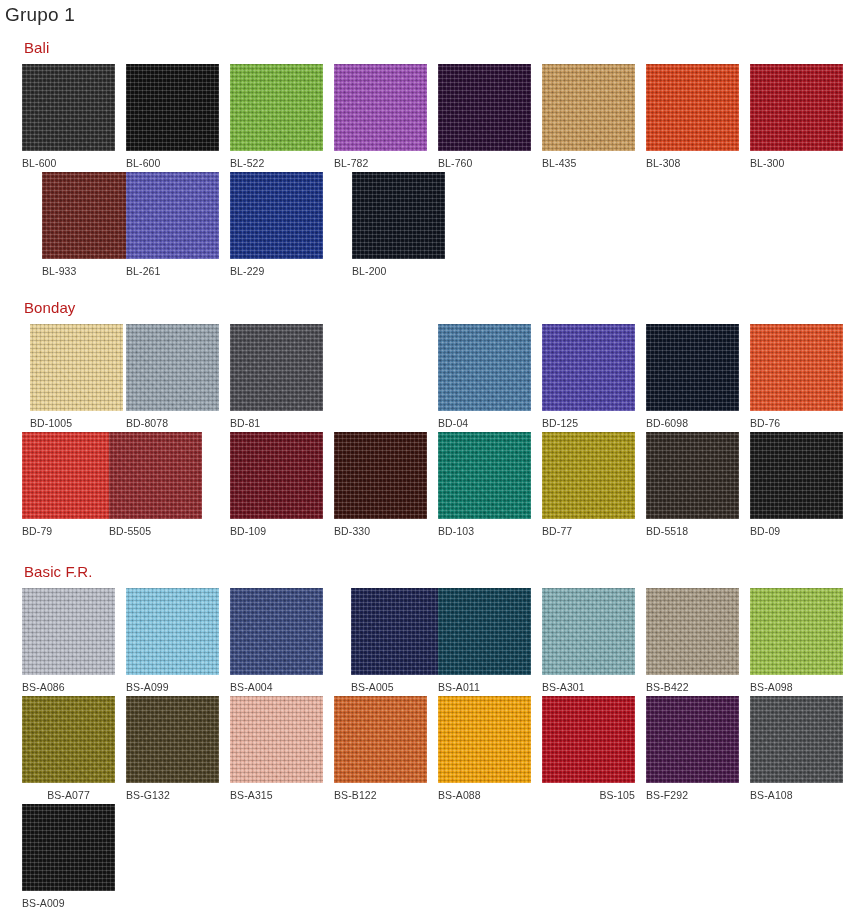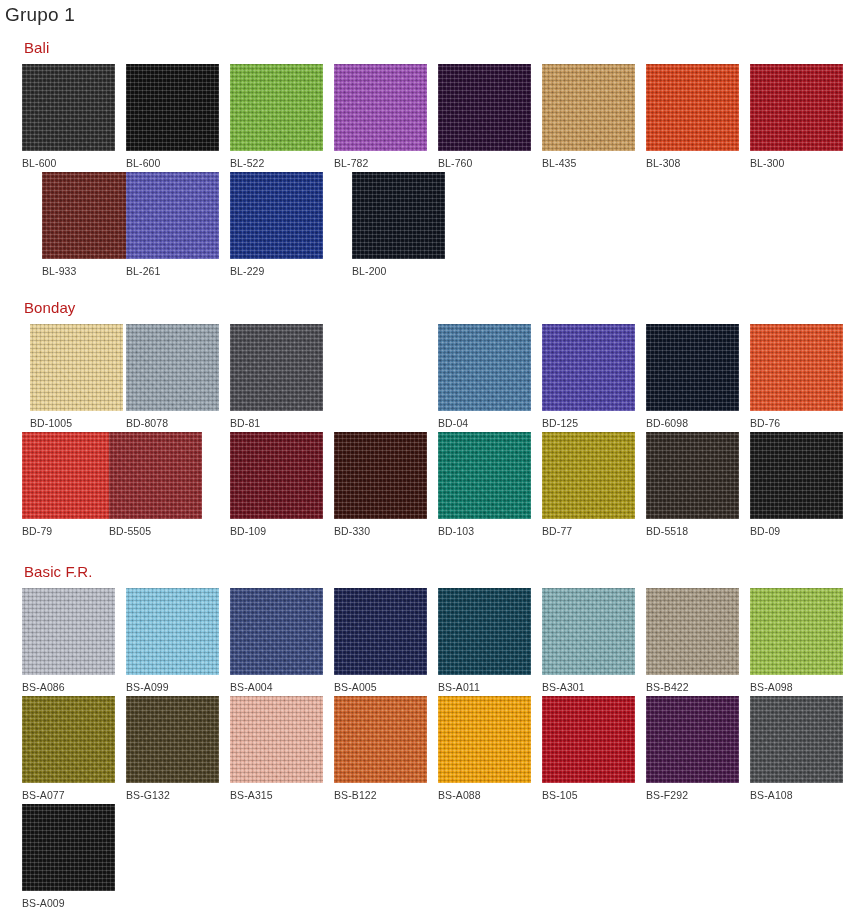--- a/index.html
+++ b/index.html
@@ -289,21 +289,21 @@
               <div class="swatch-label">BS-A086</div>
             </div>
             <div class="swatch-cell" style="left: 104px;">
               <div class="swatch-chip" style="background-color: rgb(135, 200, 226); width: 93px; height: 87px;"></div>
               <div class="swatch-label">BS-A099</div>
             </div>
             <div class="swatch-cell" style="left: 208px;">
               <div class="swatch-chip" style="background-color: rgb(59, 74, 126); width: 93px; height: 87px;"></div>
               <div class="swatch-label">BS-A004</div>
             </div>
-            <div class="swatch-cell" style="left: 312px;">
+            <div class="swatch-cell" style="left: 329px;">
               <div class="swatch-chip" style="background-color: rgb(29, 35, 80); width: 93px; height: 87px;"></div>
               <div class="swatch-label">BS-A005</div>
             </div>
             <div class="swatch-cell" style="left: 416px;">
               <div class="swatch-chip" style="background-color: rgb(17, 65, 84); width: 93px; height: 87px;"></div>
               <div class="swatch-label">BS-A011</div>
             </div>
             <div class="swatch-cell" style="left: 520px;">
               <div class="swatch-chip" style="background-color: rgb(131, 174, 180); width: 93px; height: 87px;"></div>
               <div class="swatch-label">BS-A301</div>
@@ -311,41 +311,41 @@
             <div class="swatch-cell" style="left: 624px;">
               <div class="swatch-chip" style="background-color: rgb(167, 154, 133); width: 93px; height: 87px;"></div>
               <div class="swatch-label">BS-B422</div>
             </div>
             <div class="swatch-cell" style="left: 728px;">
               <div class="swatch-chip" style="background-color: rgb(155, 192, 74); width: 93px; height: 87px;"></div>
               <div class="swatch-label">BS-A098</div>
             </div>
           </div>
           <div class="swatch-row">
-            <div class="swatch-cell" style="left: 0px;">
+            <div class="swatch-cell" style="left: 0px; text-align: center;">
               <div class="swatch-chip" style="background-color: rgb(127, 116, 24); width: 93px; height: 87px;"></div>
               <div class="swatch-label">BS-A077</div>
             </div>
             <div class="swatch-cell" style="left: 104px;">
               <div class="swatch-chip" style="background-color: rgb(76, 65, 38); width: 93px; height: 87px;"></div>
               <div class="swatch-label">BS-G132</div>
             </div>
             <div class="swatch-cell" style="left: 208px;">
               <div class="swatch-chip" style="background-color: rgb(232, 178, 161); width: 93px; height: 87px;"></div>
               <div class="swatch-label">BS-A315</div>
             </div>
             <div class="swatch-cell" style="left: 312px;">
               <div class="swatch-chip" style="background-color: rgb(207, 98, 40); width: 93px; height: 87px;"></div>
               <div class="swatch-label">BS-B122</div>
             </div>
             <div class="swatch-cell" style="left: 416px;">
               <div class="swatch-chip" style="background-color: rgb(241, 162, 8); width: 93px; height: 87px;"></div>
               <div class="swatch-label">BS-A088</div>
             </div>
-            <div class="swatch-cell" style="left: 520px;">
+            <div class="swatch-cell" style="left: 520px; text-align: right;">
               <div class="swatch-chip" style="background-color: rgb(179, 16, 30); width: 93px; height: 87px;"></div>
               <div class="swatch-label">BS-105</div>
             </div>
             <div class="swatch-cell" style="left: 624px;">
               <div class="swatch-chip" style="background-color: rgb(71, 25, 74); width: 93px; height: 87px;"></div>
               <div class="swatch-label">BS-F292</div>
             </div>
             <div class="swatch-cell" style="left: 728px;">
               <div class="swatch-chip" style="background-color: rgb(76, 78, 81); width: 93px; height: 87px;"></div>
               <div class="swatch-label">BS-A108</div>

